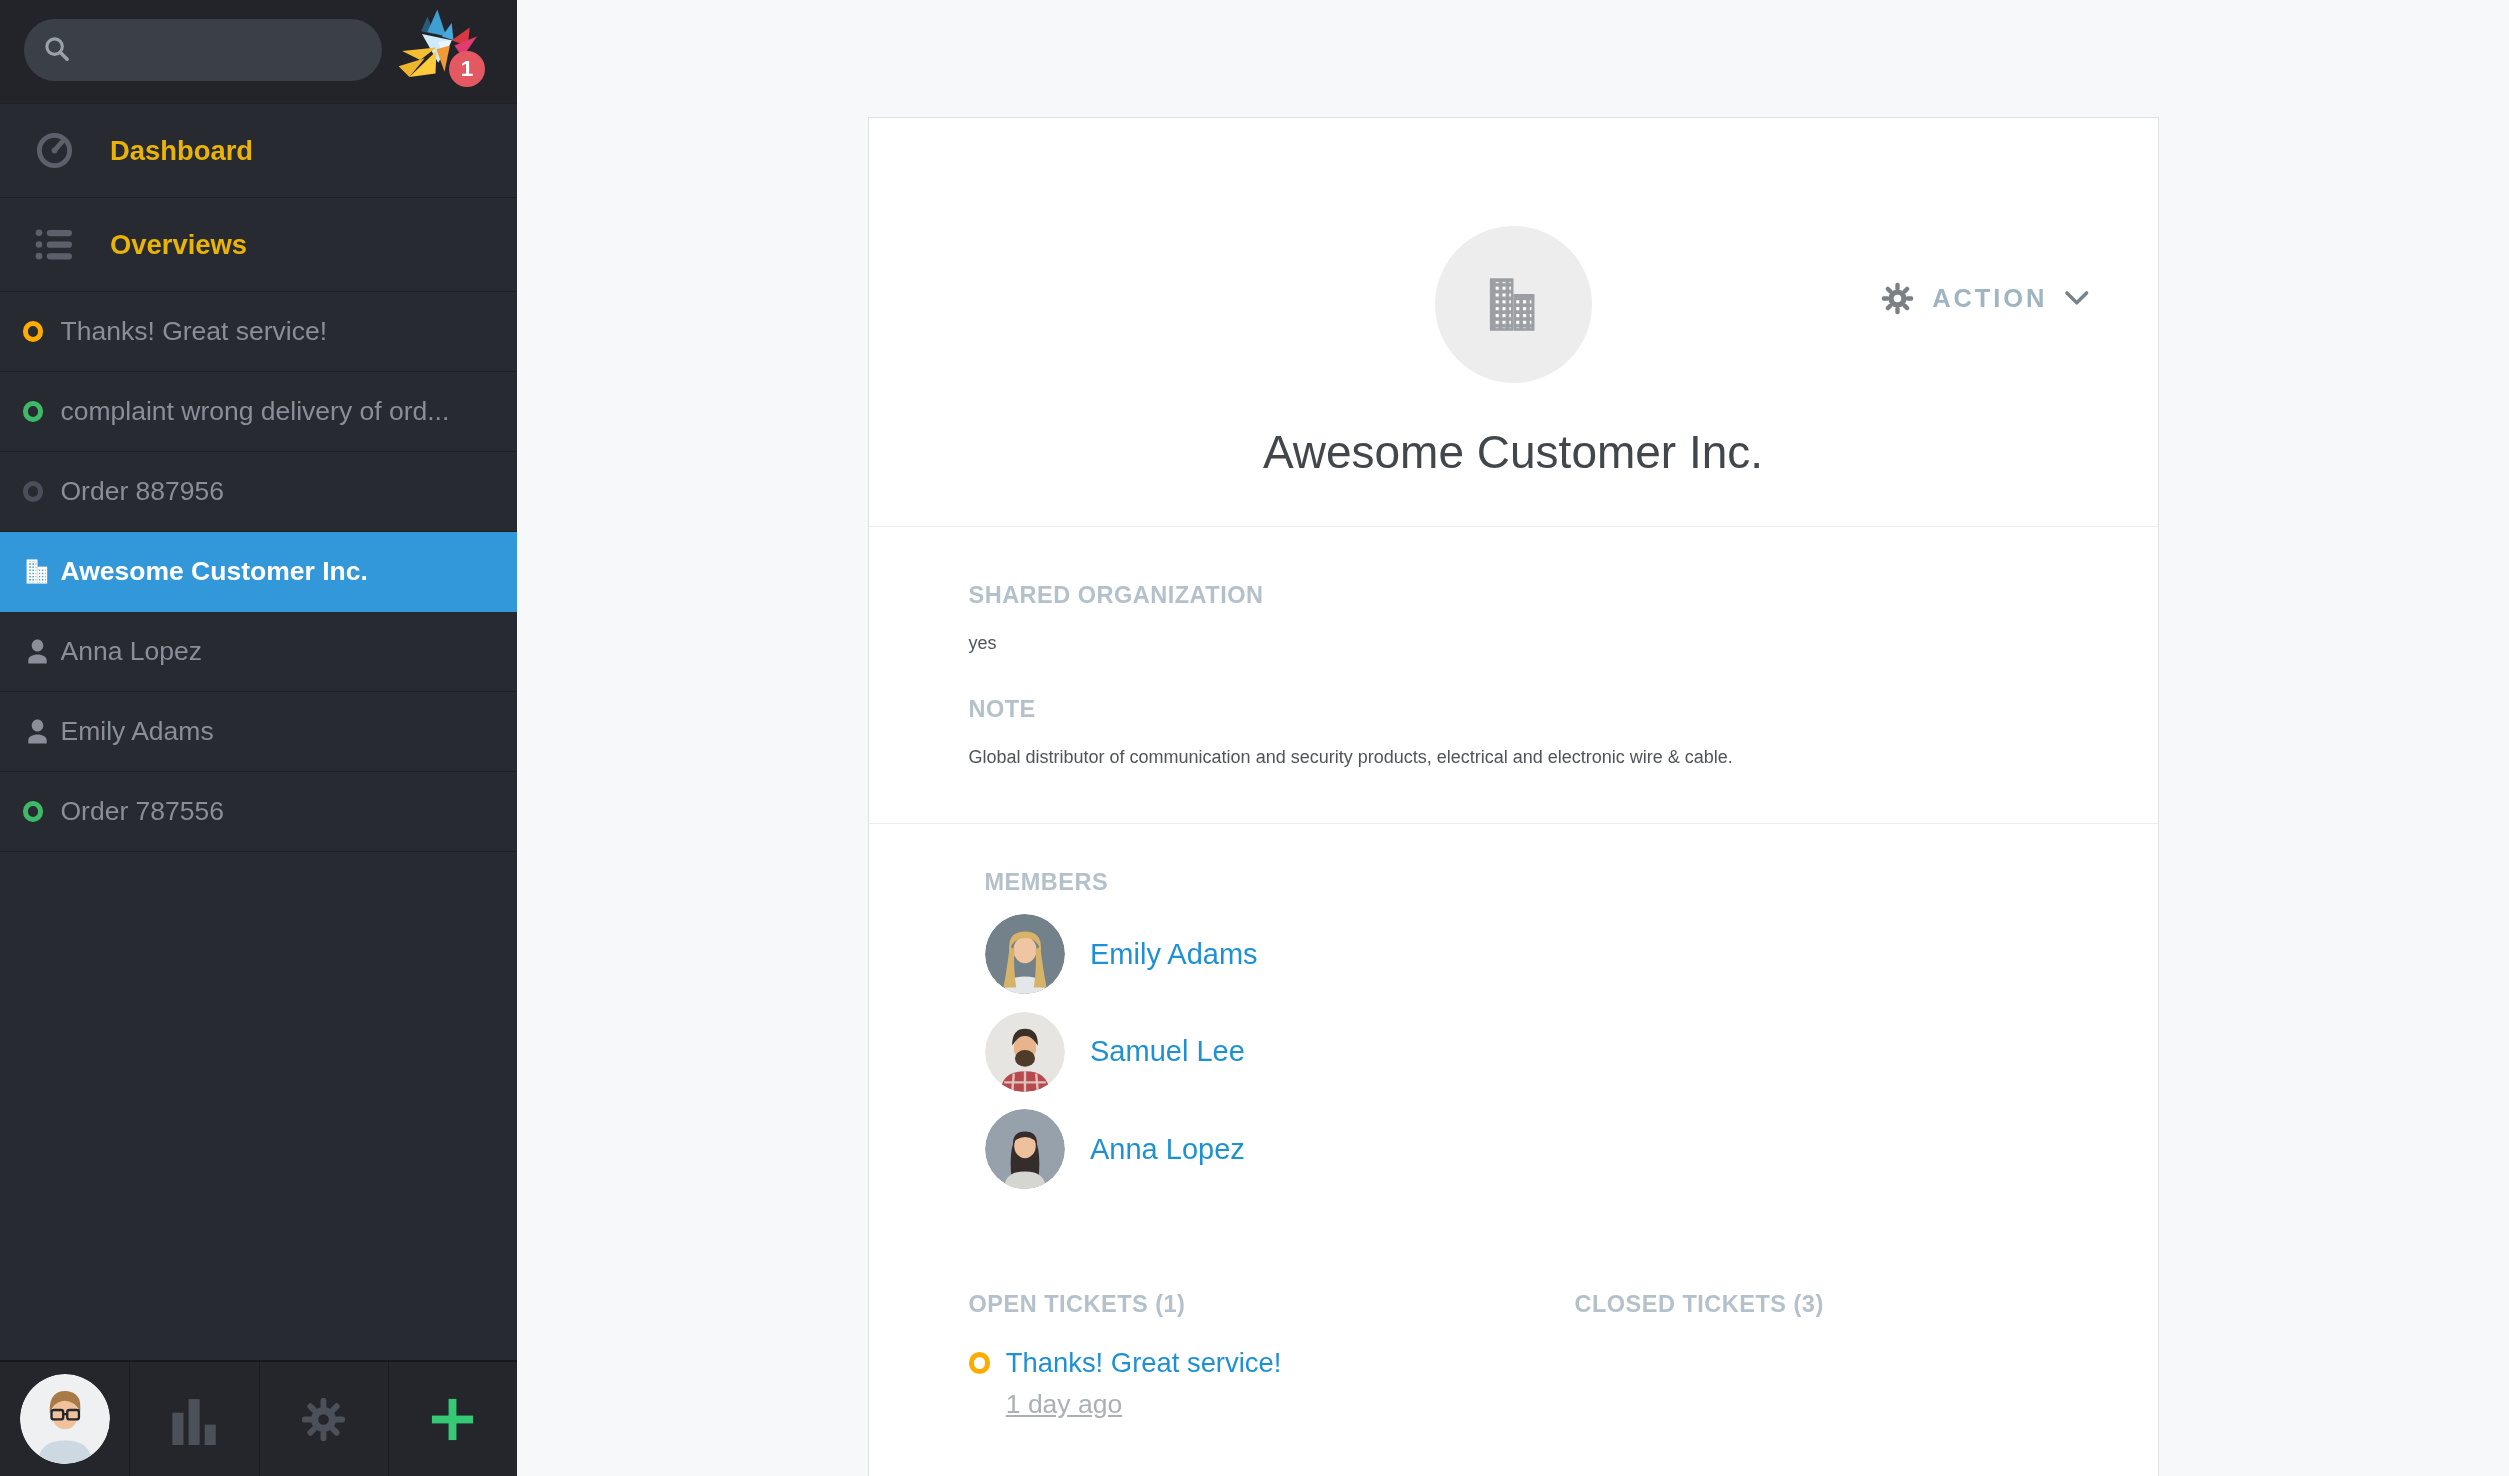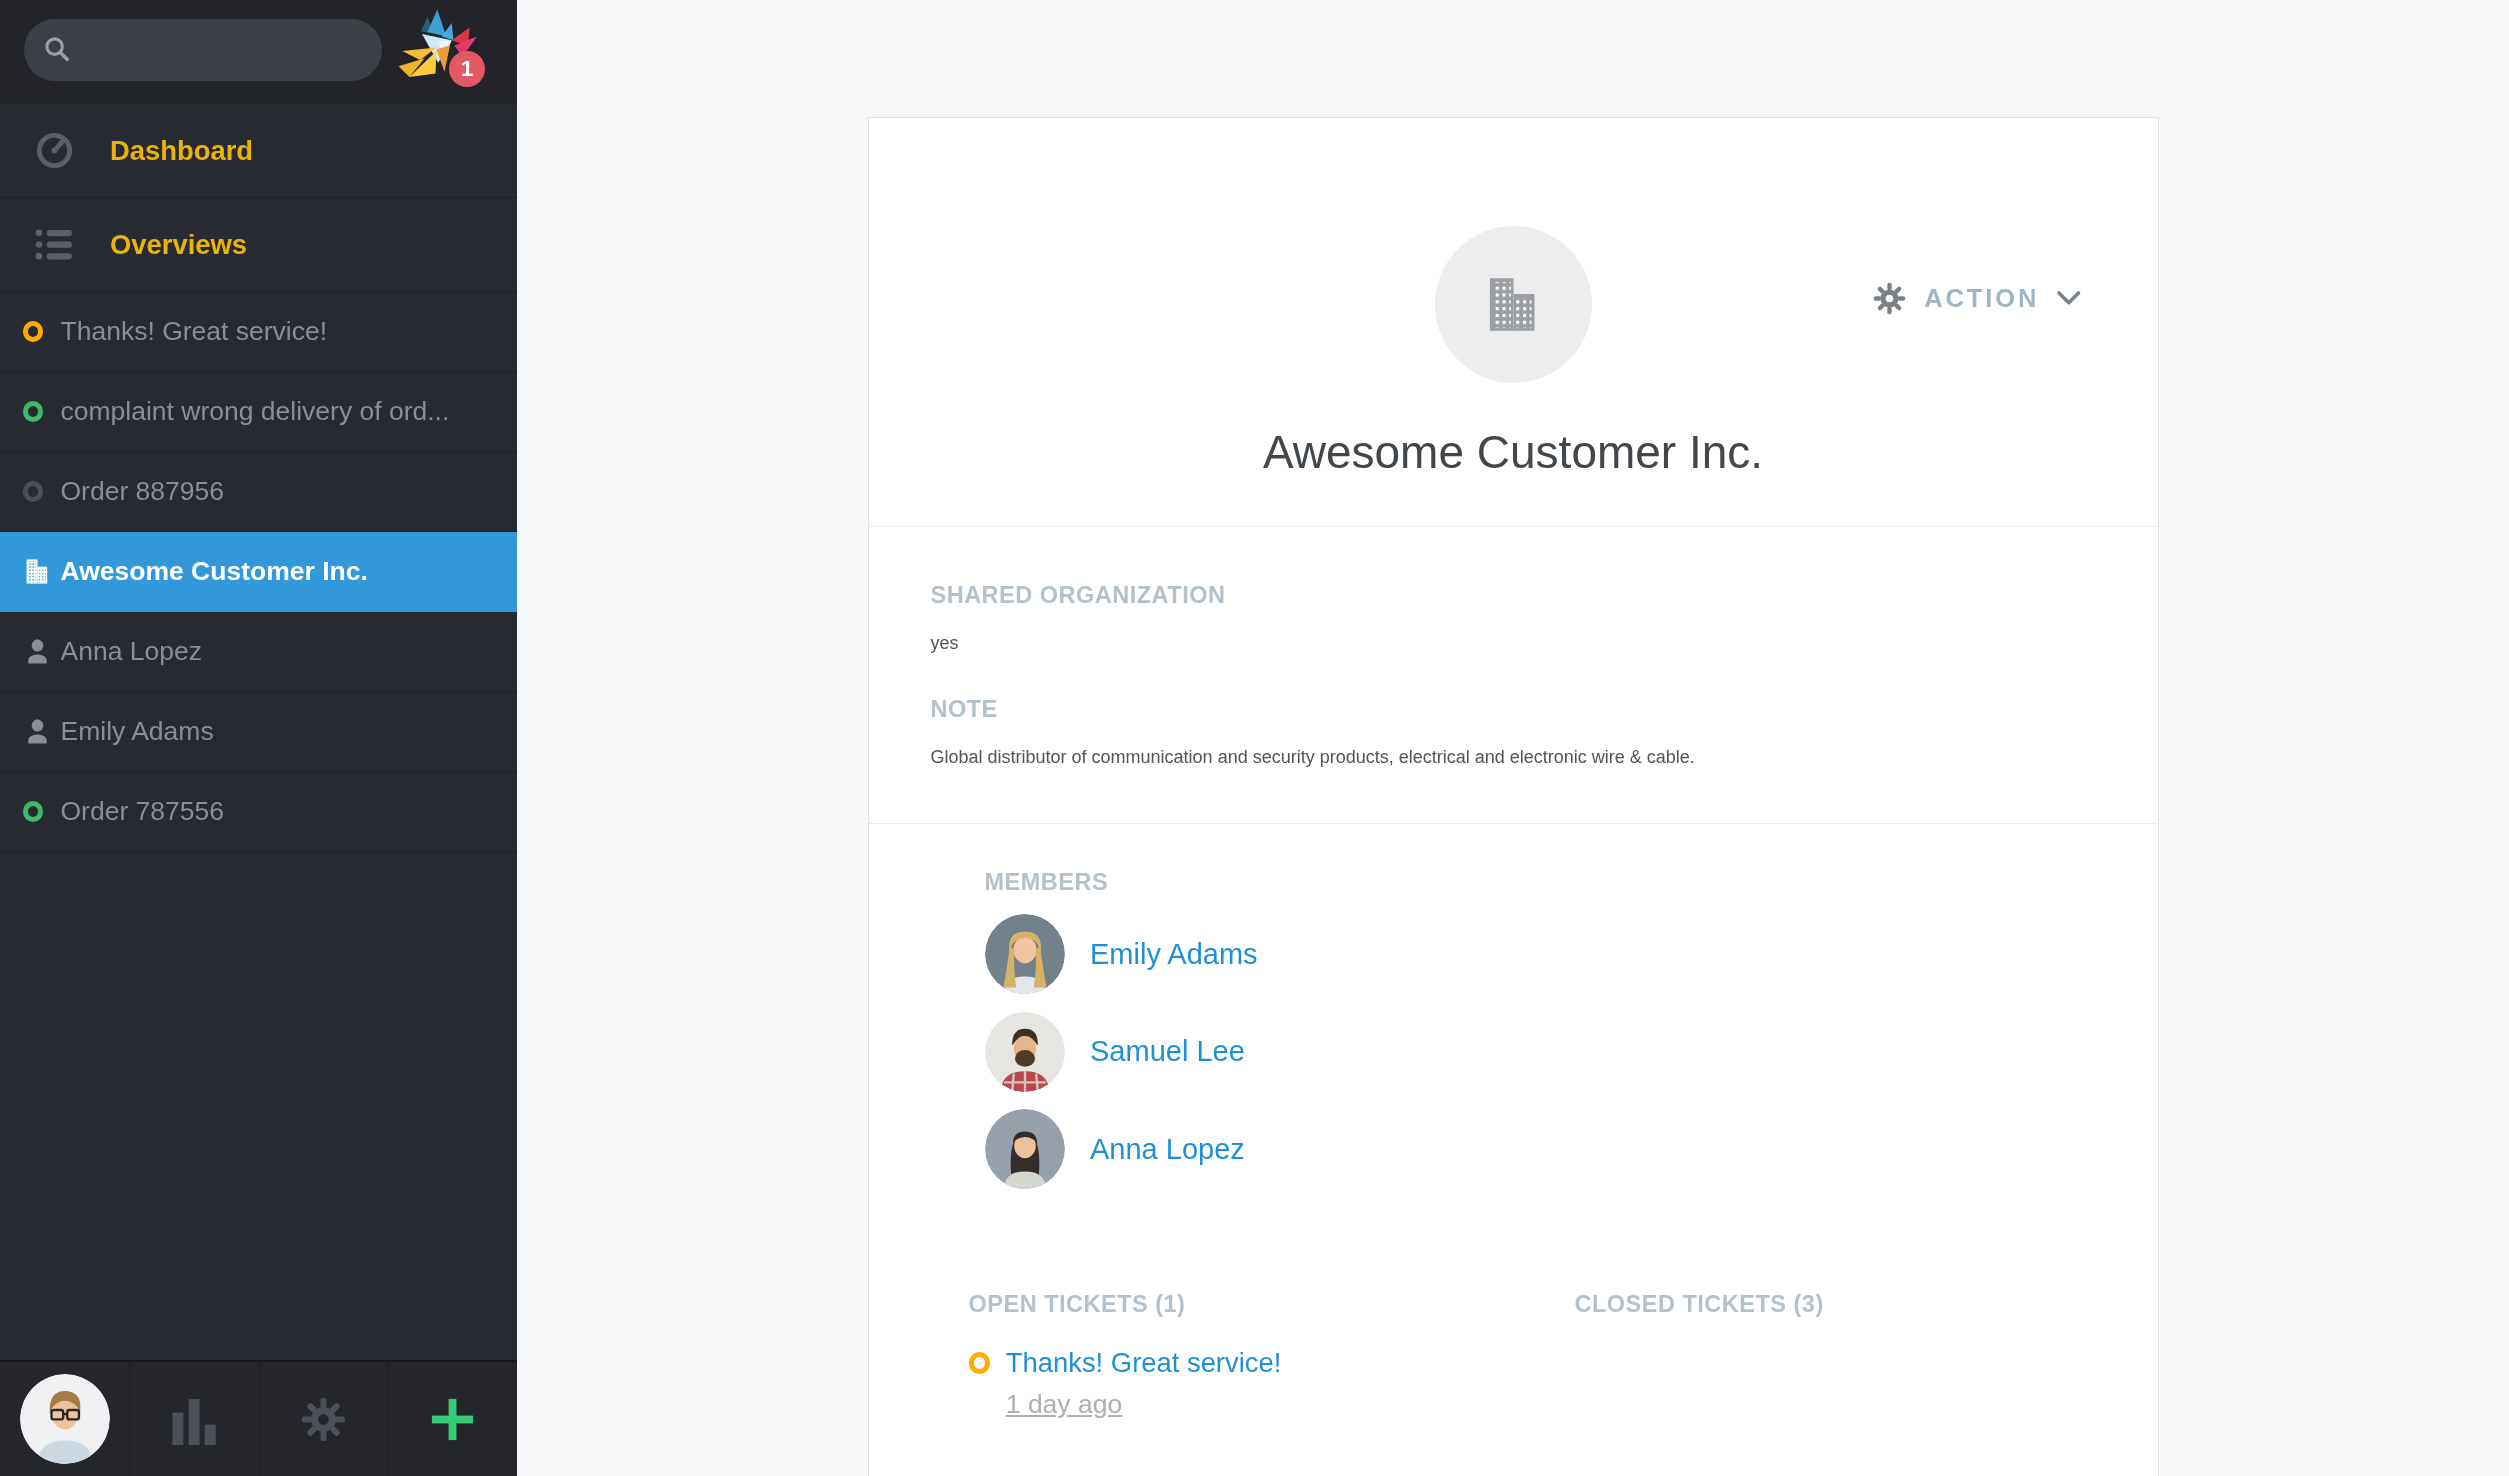--- a/index.html
+++ b/index.html
@@ -43,28 +43,28 @@
   .tb-cell{display:flex;align-items:center;justify-content:center;border-left:1px solid #1b1d22;cursor:pointer;}
   .tb-cell:first-child{border-left:none;}
   .tb-avatar{width:90px;height:90px;border-radius:50%;overflow:hidden;display:block;}
 
   
   .main{flex:1;height:100%;background:#f7f8fa;}
   .card{width:1291px;margin:117px auto 0;background:#fff;border:1px solid #e0e1e4;border-bottom:none;
         height:1470px;position:relative;}
 
   .card-head{border-bottom:1px solid #ececee;padding-bottom:47px;position:relative;}
-  .action{position:absolute;top:55px;right:76px;display:flex;align-items:center;gap:16.7px;
+  .action{position:absolute;top:55px;right:68px;display:flex;align-items:center;gap:16.7px;
           background:none;border:none;padding:0;cursor:pointer;
           color:#a0b5c2;font-size:25.5px;letter-spacing:2.9px;font-weight:600;font-family:inherit;}
   .org-avatar{width:157px;height:157px;border-radius:50%;background:#ededee;margin:108px auto 0;
               display:flex;align-items:center;justify-content:center;}
   .org-name{margin:43px 0 0;text-align:center;font-size:46px;font-weight:400;color:#42474c;line-height:53px;}
 
-  .card-fields{padding:55px 62px 45px;border-bottom:1px solid #ececee;}
+  .card-fields{padding:55px 100px 45px;border-bottom:1px solid #ececee;}
   .field + .field{margin-top:32px;}
   .f-label,.sec-label{font-size:23.5px;font-weight:700;letter-spacing:0.5px;color:#b4c1ca;line-height:27.4px;}
   .f-value{margin-top:13.7px;font-size:18px;color:#50545a;line-height:41px;max-width:1137px;}
 
   .card-members{padding:45px 116px 0;}
   .member-row{display:flex;align-items:center;margin-top:17.6px;}
   .member-row:first-of-type{margin-top:9.8px;}
   .m-avatar{width:80px;height:80px;border-radius:50%;overflow:hidden;display:block;}
   .m-avatar svg,.tb-avatar svg{display:block;width:100%;height:100%;}
   .m-name{margin-left:25.5px;color:#1e90d4;font-size:29px;font-weight:500;text-decoration:none;cursor:pointer;}

